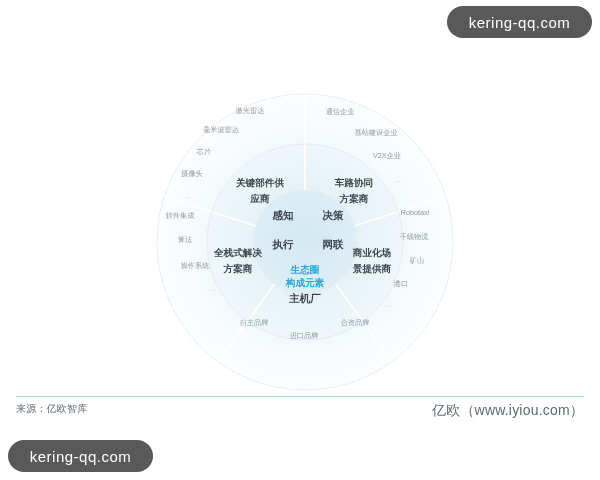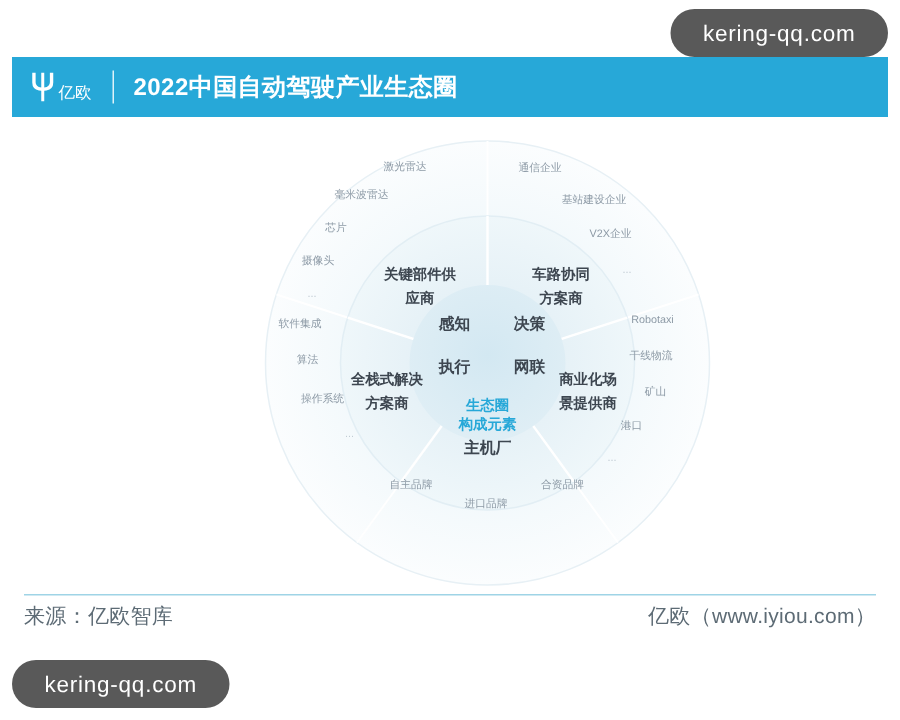--- a/index.html
+++ b/index.html
@@ -62,21 +62,20 @@
     white-space: nowrap;
   }
 
   
   #diagram-wrap {
     position: absolute;
     left: 0;
     top: 78px;
     width: 556px;
     height: 320px;
-    padding-left: 20px;
   }
   #diagram-svg {
     display: block;
   }
 
   .ring-label-outer {
     font-family: "Liberation Sans", "DejaVu Sans", sans-serif;
     font-size: 7.2px;
     fill: #8d9aa6;
   }
@@ -110,21 +109,21 @@
     left: 16px;
     top: 396px;
     width: 568px;
     height: 1px;
     background: #9fd4e6;
   }
   #footer-source {
     position: absolute;
     left: 16px;
     top: 402px;
-    font-size: 14px;
+    font-size: 10px;
     color: #5d6b75;
     letter-spacing: 0.2px;
   }
   #footer-site {
     position: absolute;
     right: 16px;
     top: 402px;
     font-size: 14px;
     color: #5d6b75;
     letter-spacing: 0.2px;
@@ -153,30 +152,20 @@
     top: 440px;
     width: 145px;
     height: 32px;
   }
 </style>
 </head>
 <body>
 
 <div id="page">
 
-  <div id="header-bar">
-    <div id="logo-group">
-      <svg id="logo-mark" viewBox="0 0 34 44">
-        <path d="M3 3 L3 16 Q3 25 12 26.5 L15 27 L15 41 L19 41 L19 27 L22 26.5 Q31 25 31 16 L31 3 L26.5 3 L26.5 15.5 Q26.5 21.5 19 22.5 L19 3 L15 3 L15 22.5 Q7.5 21.5 7.5 15.5 L7.5 3 Z" fill="#ffffff"></path>
-      </svg>
-      <span id="logo-text">亿欧</span>
-    </div>
-    <div id="header-divider"></div>
-    <div id="header-title">2022中国自动驾驶产业生态圈</div>
-  </div>
 
   <div id="diagram-wrap">
     <svg id="diagram-svg" width="600" height="320" viewBox="0 0 600 320">
       <defs>
         <radialGradient id="gradOuter" cx="50%" cy="50%" r="50%">
           <stop offset="55%" stop-color="#f1f8fb"></stop>
           <stop offset="100%" stop-color="#fbfdfe"></stop>
         </radialGradient>
         <radialGradient id="gradMid" cx="50%" cy="50%" r="50%">
           <stop offset="40%" stop-color="#e4f0f6"></stop>

